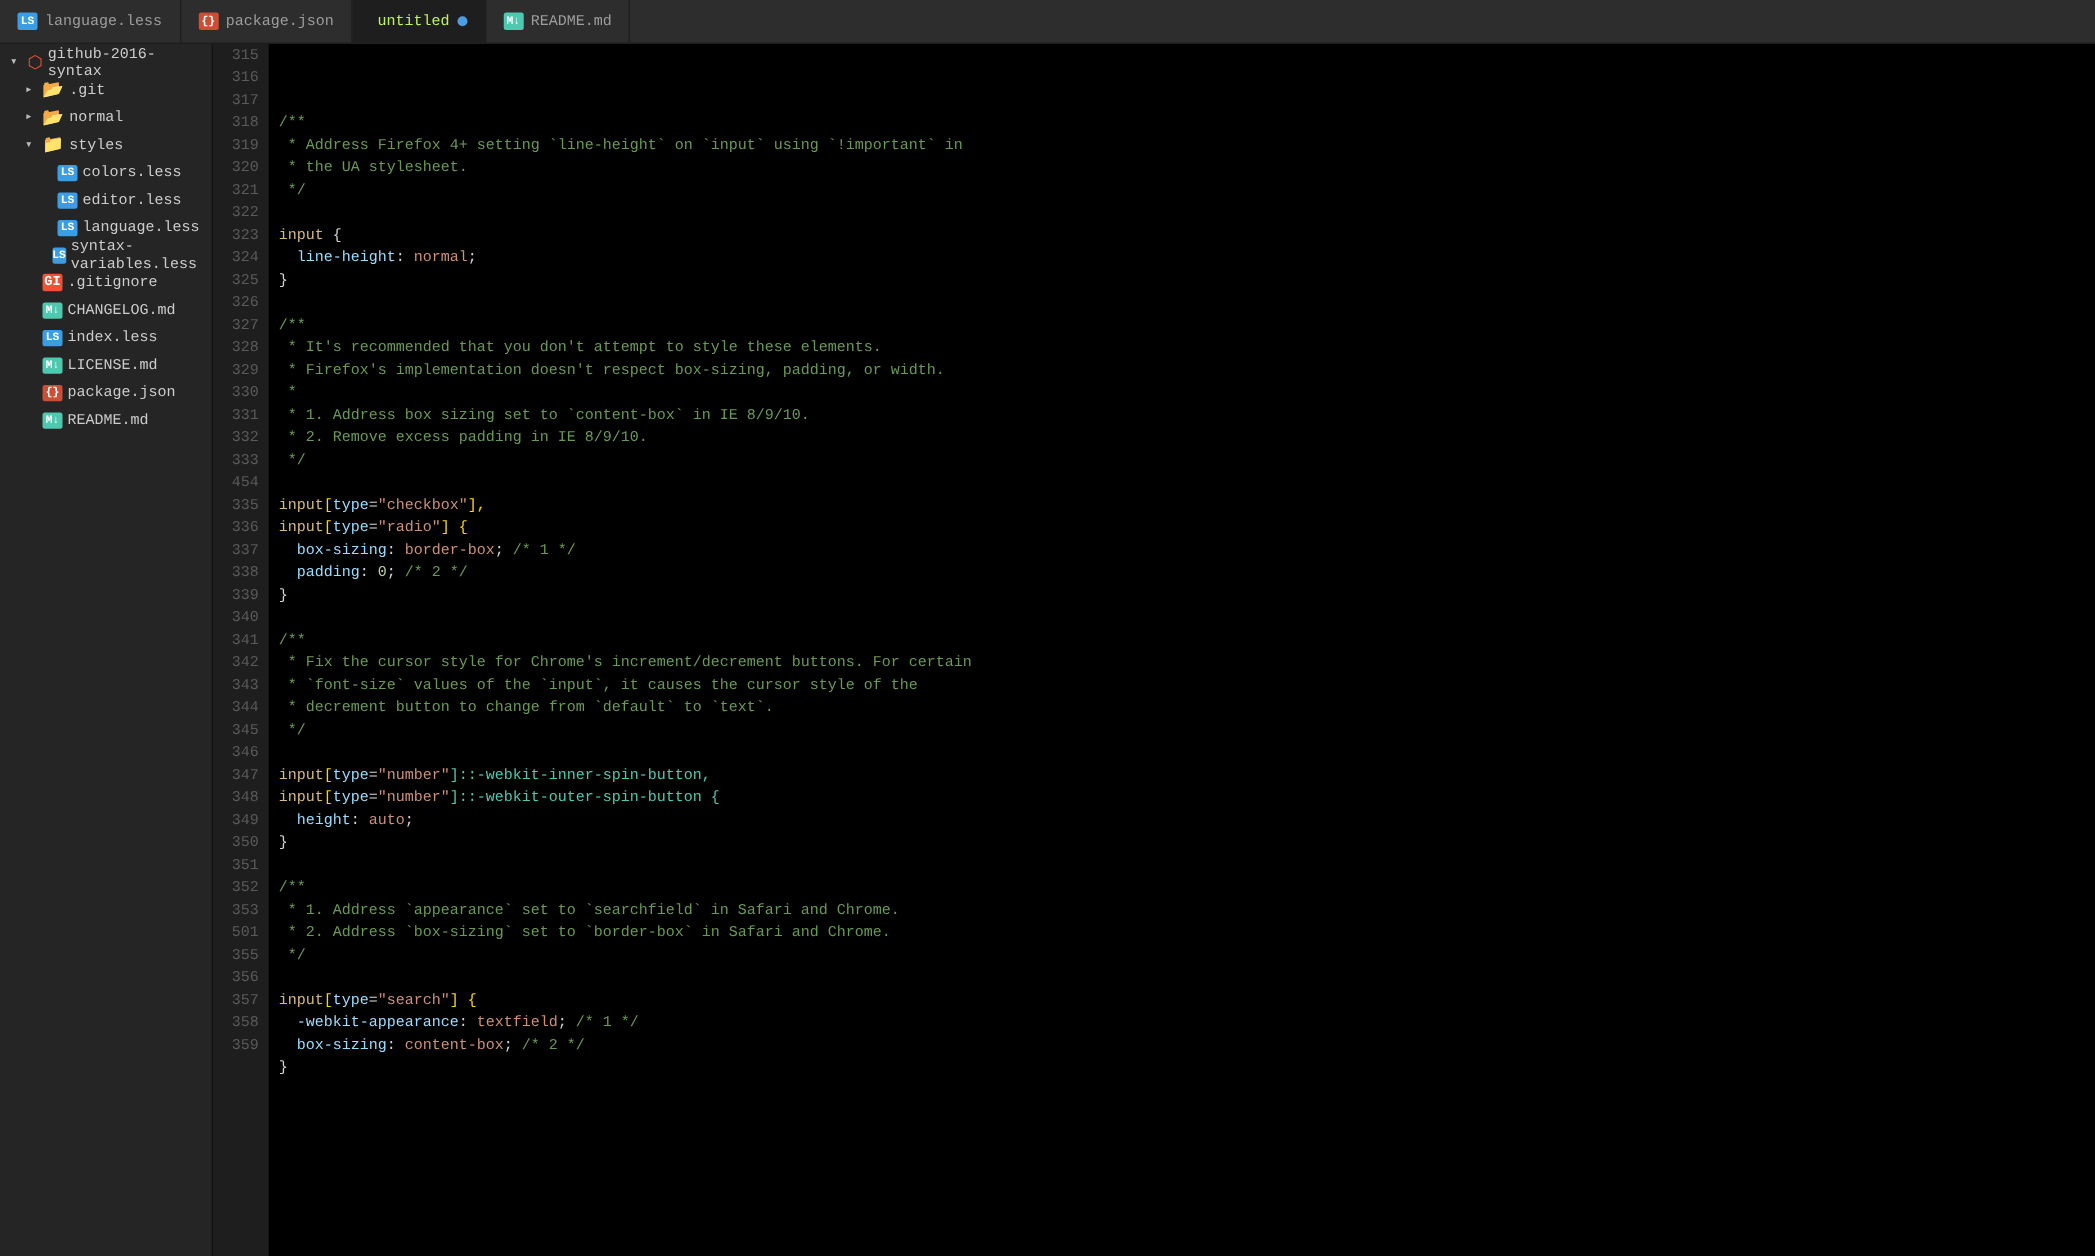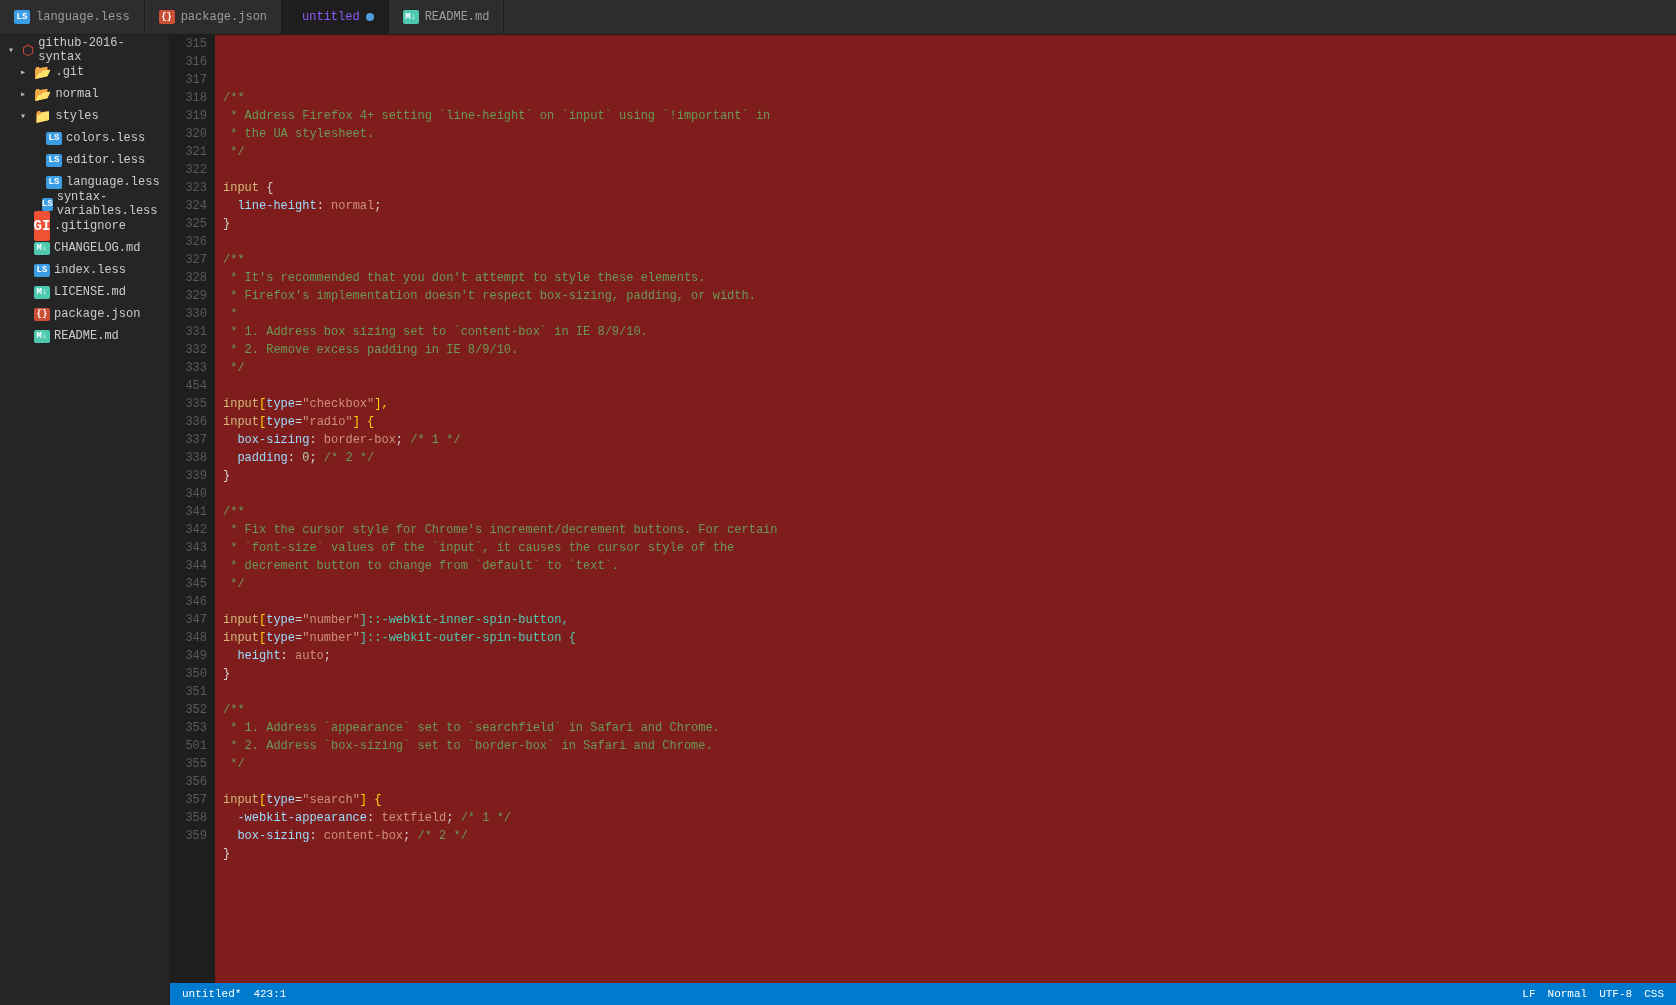--- a/index.html
+++ b/index.html
@@ -30,21 +30,21 @@
       font-size: 12px;
       color: #9d9d9d;
       cursor: pointer;
       border-right: 1px solid #1e1e1e;
       gap: 6px;
       white-space: nowrap;
       position: relative;
     }
     .tab.active {
       background: #1e1e1e;
-      color: #8b5cf6;
+      color: #bef264;
     }
     .tab-dot {
       width: 8px;
       height: 8px;
       border-radius: 50%;
       background: #4d9de0;
       flex-shrink: 0;
     }
 
     
@@ -81,23 +81,22 @@
       width: 14px;
       font-size: 10px;
       color: #bbb;
       flex-shrink: 0;
     }
 
     
     .editor-area {
       flex: 1;
       display: flex;
-      flex-direction: column;
       overflow: hidden;
-      background: #7f1d1d;
+      background: #000000;
     }
     .code-container {
       flex: 1;
       overflow: auto;
       display: flex;
     }
     .line-numbers {
       padding: 0 8px;
       text-align: right;
       color: #5a5a5a;
@@ -210,21 +209,21 @@
         <span style="margin-right: 4px; font-size: 9px; font-weight: bold; display: inline-flex; align-items: center; justify-content: center; width: 16px; height: 13px; border-radius: 2px; background: rgb(59, 158, 229); color: rgb(255, 255, 255);">LS</span>
         <span>language.less</span>
       </div>
       <div class="sidebar-item sidebar-indent-2">
         <span style="width: 14px; display: inline-block;"></span>
         <span style="margin-right: 4px; font-size: 9px; font-weight: bold; display: inline-flex; align-items: center; justify-content: center; width: 16px; height: 13px; border-radius: 2px; background: rgb(59, 158, 229); color: rgb(255, 255, 255);">LS</span>
         <span>syntax-variables.less</span>
       </div>
       <div class="sidebar-item sidebar-indent-1">
         <span style="width: 14px; display: inline-block;"></span>
-        <span style="margin-right: 4px; font-size: 14px; font-weight: bold; display: inline-flex; align-items: center; justify-content: center; width: 16px; height: 30px; border-radius: 2px; background: rgb(240, 80, 51); color: rgb(255, 255, 255);">GI</span>
+        <span style="margin-right: 4px; font-size: 11px; font-weight: bold; display: inline-flex; align-items: center; justify-content: center; width: 16px; height: 14px; border-radius: 2px; background: rgb(240, 80, 51); color: rgb(255, 255, 255);">GI</span>
         <span>.gitignore</span>
       </div>
       <div class="sidebar-item sidebar-indent-1">
         <span style="width: 14px; display: inline-block;"></span>
         <span style="margin-right: 4px; font-size: 9px; font-weight: bold; display: inline-flex; align-items: center; justify-content: center; width: 16px; height: 13px; border-radius: 2px; background: rgb(78, 201, 176); color: rgb(255, 255, 255);">M↓</span>
         <span>CHANGELOG.md</span>
       </div>
       <div class="sidebar-item sidebar-indent-1">
         <span style="width: 14px; display: inline-block;"></span>
         <span style="margin-right: 4px; font-size: 9px; font-weight: bold; display: inline-flex; align-items: center; justify-content: center; width: 16px; height: 13px; border-radius: 2px; background: rgb(59, 158, 229); color: rgb(255, 255, 255);">LS</span>
@@ -291,26 +290,14 @@
           <div class="line-number">501</div>
           <div class="line-number">355</div>
           <div class="line-number">356</div>
           <div class="line-number">357</div>
           <div class="line-number">358</div>
           <div class="line-number">359</div>
         </div>
       <div class="code-content">
       <div class="code-line"></div><div class="code-line"><span class="c-comment">/**</span></div><div class="code-line"><span class="c-comment"> * Address Firefox 4+ setting `line-height` on `input` using `!important` in</span></div><div class="code-line"><span class="c-comment"> * the UA stylesheet.</span></div><div class="code-line"><span class="c-comment"> */</span></div><div class="code-line"></div><div class="code-line"><span class="c-selector">input</span><span class="c-punct"> {</span></div><div class="code-line"><span class="c-property">  line-height</span><span class="c-punct">: </span><span class="c-value">normal</span><span class="c-punct">;</span></div><div class="code-line"><span class="c-punct">}</span></div><div class="code-line"></div><div class="code-line"><span class="c-comment">/**</span></div><div class="code-line"><span class="c-comment"> * It's recommended that you don't attempt to style these elements.</span></div><div class="code-line"><span class="c-comment"> * Firefox's implementation doesn't respect box-sizing, padding, or width.</span></div><div class="code-line"><span class="c-comment"> *</span></div><div class="code-line"><span class="c-comment"> * 1. Address box sizing set to `content-box` in IE 8/9/10.</span></div><div class="code-line"><span class="c-comment"> * 2. Remove excess padding in IE 8/9/10.</span></div><div class="code-line"><span class="c-comment"> */</span></div><div class="code-line"></div><div class="code-line"><span class="c-selector">input</span><span class="c-attr-bracket">[</span><span class="c-attr-name">type</span><span class="c-punct">=</span><span class="c-attr-value">"checkbox"</span><span class="c-attr-bracket">],</span></div><div class="code-line"><span class="c-selector">input</span><span class="c-attr-bracket">[</span><span class="c-attr-name">type</span><span class="c-punct">=</span><span class="c-attr-value">"radio"</span><span class="c-attr-bracket">] {</span></div><div class="code-line"><span class="c-property">  box-sizing</span><span class="c-punct">: </span><span class="c-value">border-box</span><span class="c-punct">; </span><span class="c-comment">/* 1 */</span></div><div class="code-line"><span class="c-property">  padding</span><span class="c-punct">: </span><span class="c-number">0</span><span class="c-punct">; </span><span class="c-comment">/* 2 */</span></div><div class="code-line"><span class="c-punct">}</span></div><div class="code-line"></div><div class="code-line"><span class="c-comment">/**</span></div><div class="code-line"><span class="c-comment"> * Fix the cursor style for Chrome's increment/decrement buttons. For certain</span></div><div class="code-line"><span class="c-comment"> * `font-size` values of the `input`, it causes the cursor style of the</span></div><div class="code-line"><span class="c-comment"> * decrement button to change from `default` to `text`.</span></div><div class="code-line"><span class="c-comment"> */</span></div><div class="code-line"></div><div class="code-line"><span class="c-selector">input</span><span class="c-attr-bracket">[</span><span class="c-attr-name">type</span><span class="c-punct">=</span><span class="c-attr-value">"number"</span><span class="c-pseudo">]::-webkit-inner-spin-button,</span></div><div class="code-line"><span class="c-selector">input</span><span class="c-attr-bracket">[</span><span class="c-attr-name">type</span><span class="c-punct">=</span><span class="c-attr-value">"number"</span><span class="c-pseudo">]::-webkit-outer-spin-button {</span></div><div class="code-line"><span class="c-property">  height</span><span class="c-punct">: </span><span class="c-value">auto</span><span class="c-punct">;</span></div><div class="code-line"><span class="c-punct">}</span></div><div class="code-line"></div><div class="code-line"><span class="c-comment">/**</span></div><div class="code-line"><span class="c-comment"> * 1. Address `appearance` set to `searchfield` in Safari and Chrome.</span></div><div class="code-line"><span class="c-comment"> * 2. Address `box-sizing` set to `border-box` in Safari and Chrome.</span></div><div class="code-line"><span class="c-comment"> */</span></div><div class="code-line"></div><div class="code-line"><span class="c-selector">input</span><span class="c-attr-bracket">[</span><span class="c-attr-name">type</span><span class="c-punct">=</span><span class="c-attr-value">"search"</span><span class="c-attr-bracket">] {</span></div><div class="code-line"><span class="c-property">  -webkit-appearance</span><span class="c-punct">: </span><span class="c-value">textfield</span><span class="c-punct">; </span><span class="c-comment">/* 1 */</span></div><div class="code-line"><span class="c-property">  box-sizing</span><span class="c-punct">: </span><span class="c-value">content-box</span><span class="c-punct">; </span><span class="c-comment">/* 2 */</span></div><div class="code-line"><span class="c-punct">}</span></div><div class="code-line"></div></div>
     </div>
-    <div class="status-bar">
-      <div class="status-left">
-        <span>untitled*</span>
-        <span>423:1</span>
-      </div>
-      <div class="status-right">
-        <span>LF</span>
-        <span>Normal</span>
-        <span>UTF-8</span>
-        <span>CSS</span>
-      </div>
-    </div>
   </div>
 </div>
 
 </body></html>

